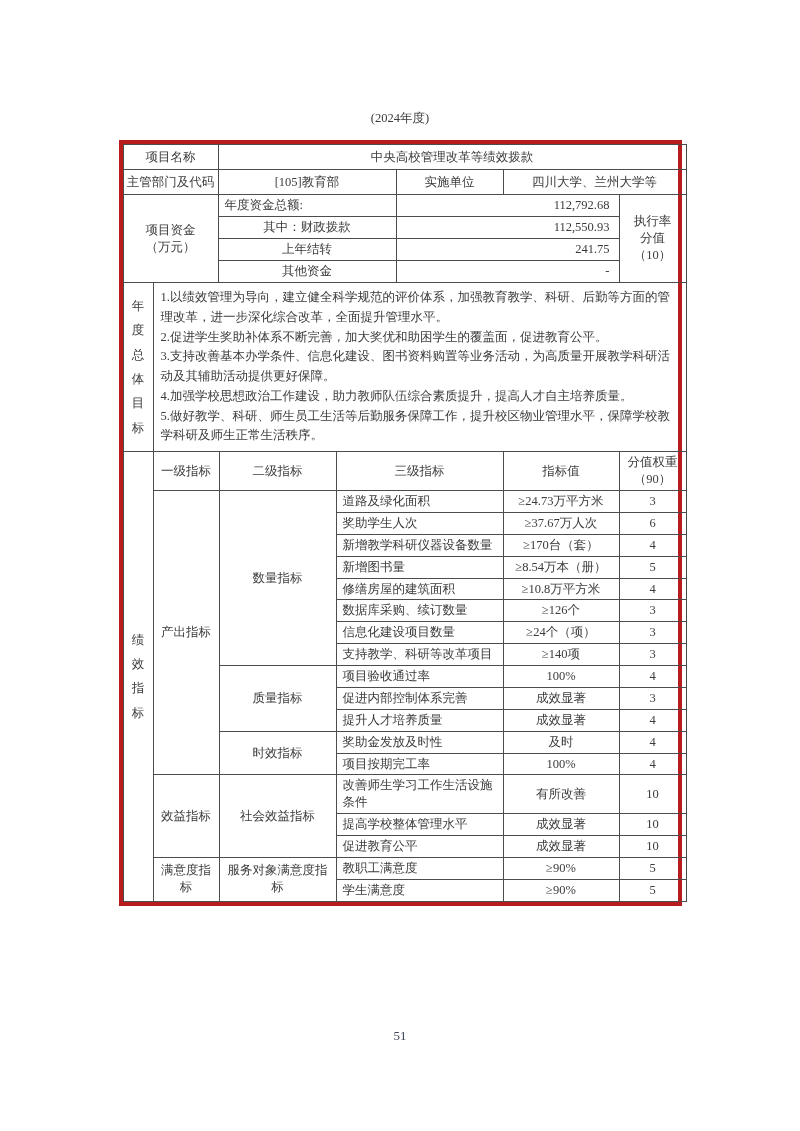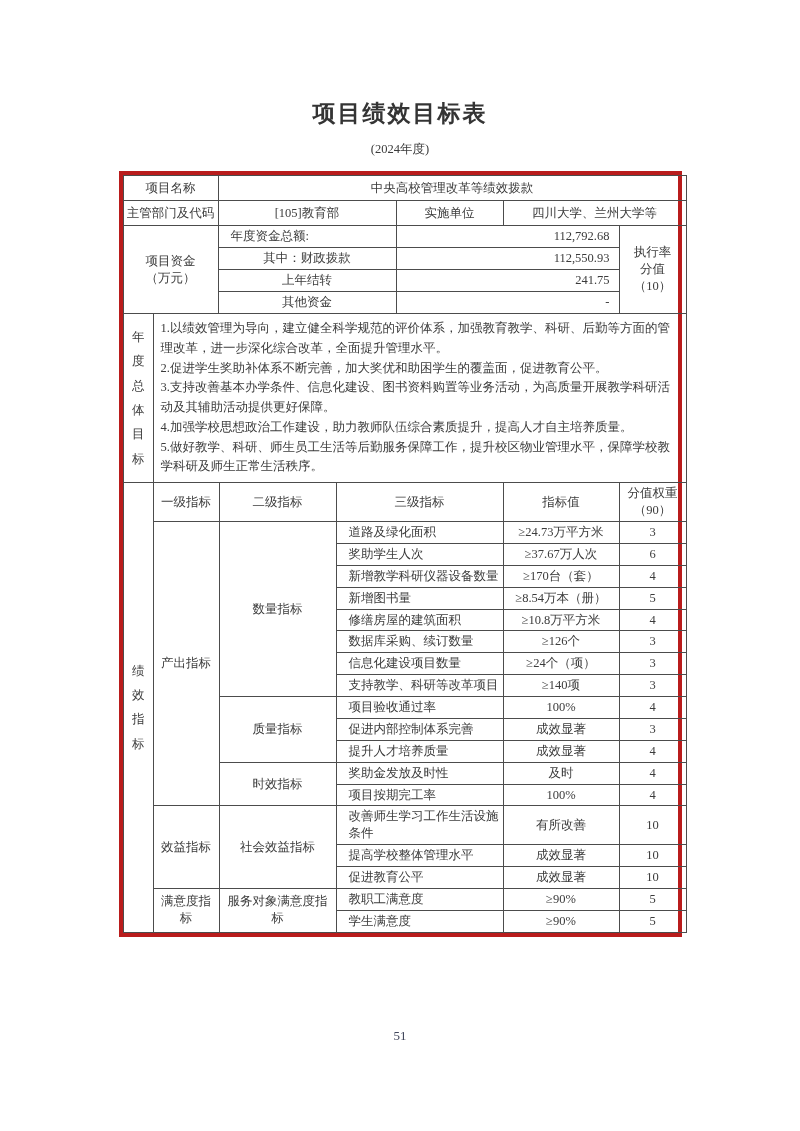--- a/index.html
+++ b/index.html
@@ -36,28 +36,27 @@
     font-size: 12.5px;
     color: #3b3b3b;
     text-align: center;
     vertical-align: middle;
     padding: 2px 3px;
     line-height: 1.35;
     overflow: hidden;
   }
   .h25 { height: 25px; }
   .h22 { height: 22px; }
-  .c-left { text-align: left; padding-left: 12px; }
+  .c-left { text-align: left; padding-left: 6px; }
   .c-right { text-align: right; padding-right: 9px; }
   .vert {
     word-break: break-all;
     line-height: 1.95;
     padding: 2px 8px;
     letter-spacing: 0;
-    text-align: right;
   }
   .goal-cell {
     height: 138px;
     text-align: left;
     vertical-align: middle;
     padding: 5px 6px 5px 7px;
   }
   .goal-line { line-height: 1.58; text-align: left; }
   .hd { height: 39px; font-size: 12.5px; }
   .ind td.data-row { height: 21.4px; }
@@ -70,21 +69,20 @@
     font-size: 13px;
     color: #40455a;
   }
 </style>
 </head>
 <body>
 
 <div class="doc">
 
   <div class="title-wrap">
-    <div class="doc-title">项目绩效目标表</div>
     <div class="doc-subtitle">(2024年度)</div>
   </div>
 
   <div class="doc-table">
 
     <table>
       <colgroup>
           <col style="width:95px">
           <col style="width:178px">
           <col style="width:107px">

